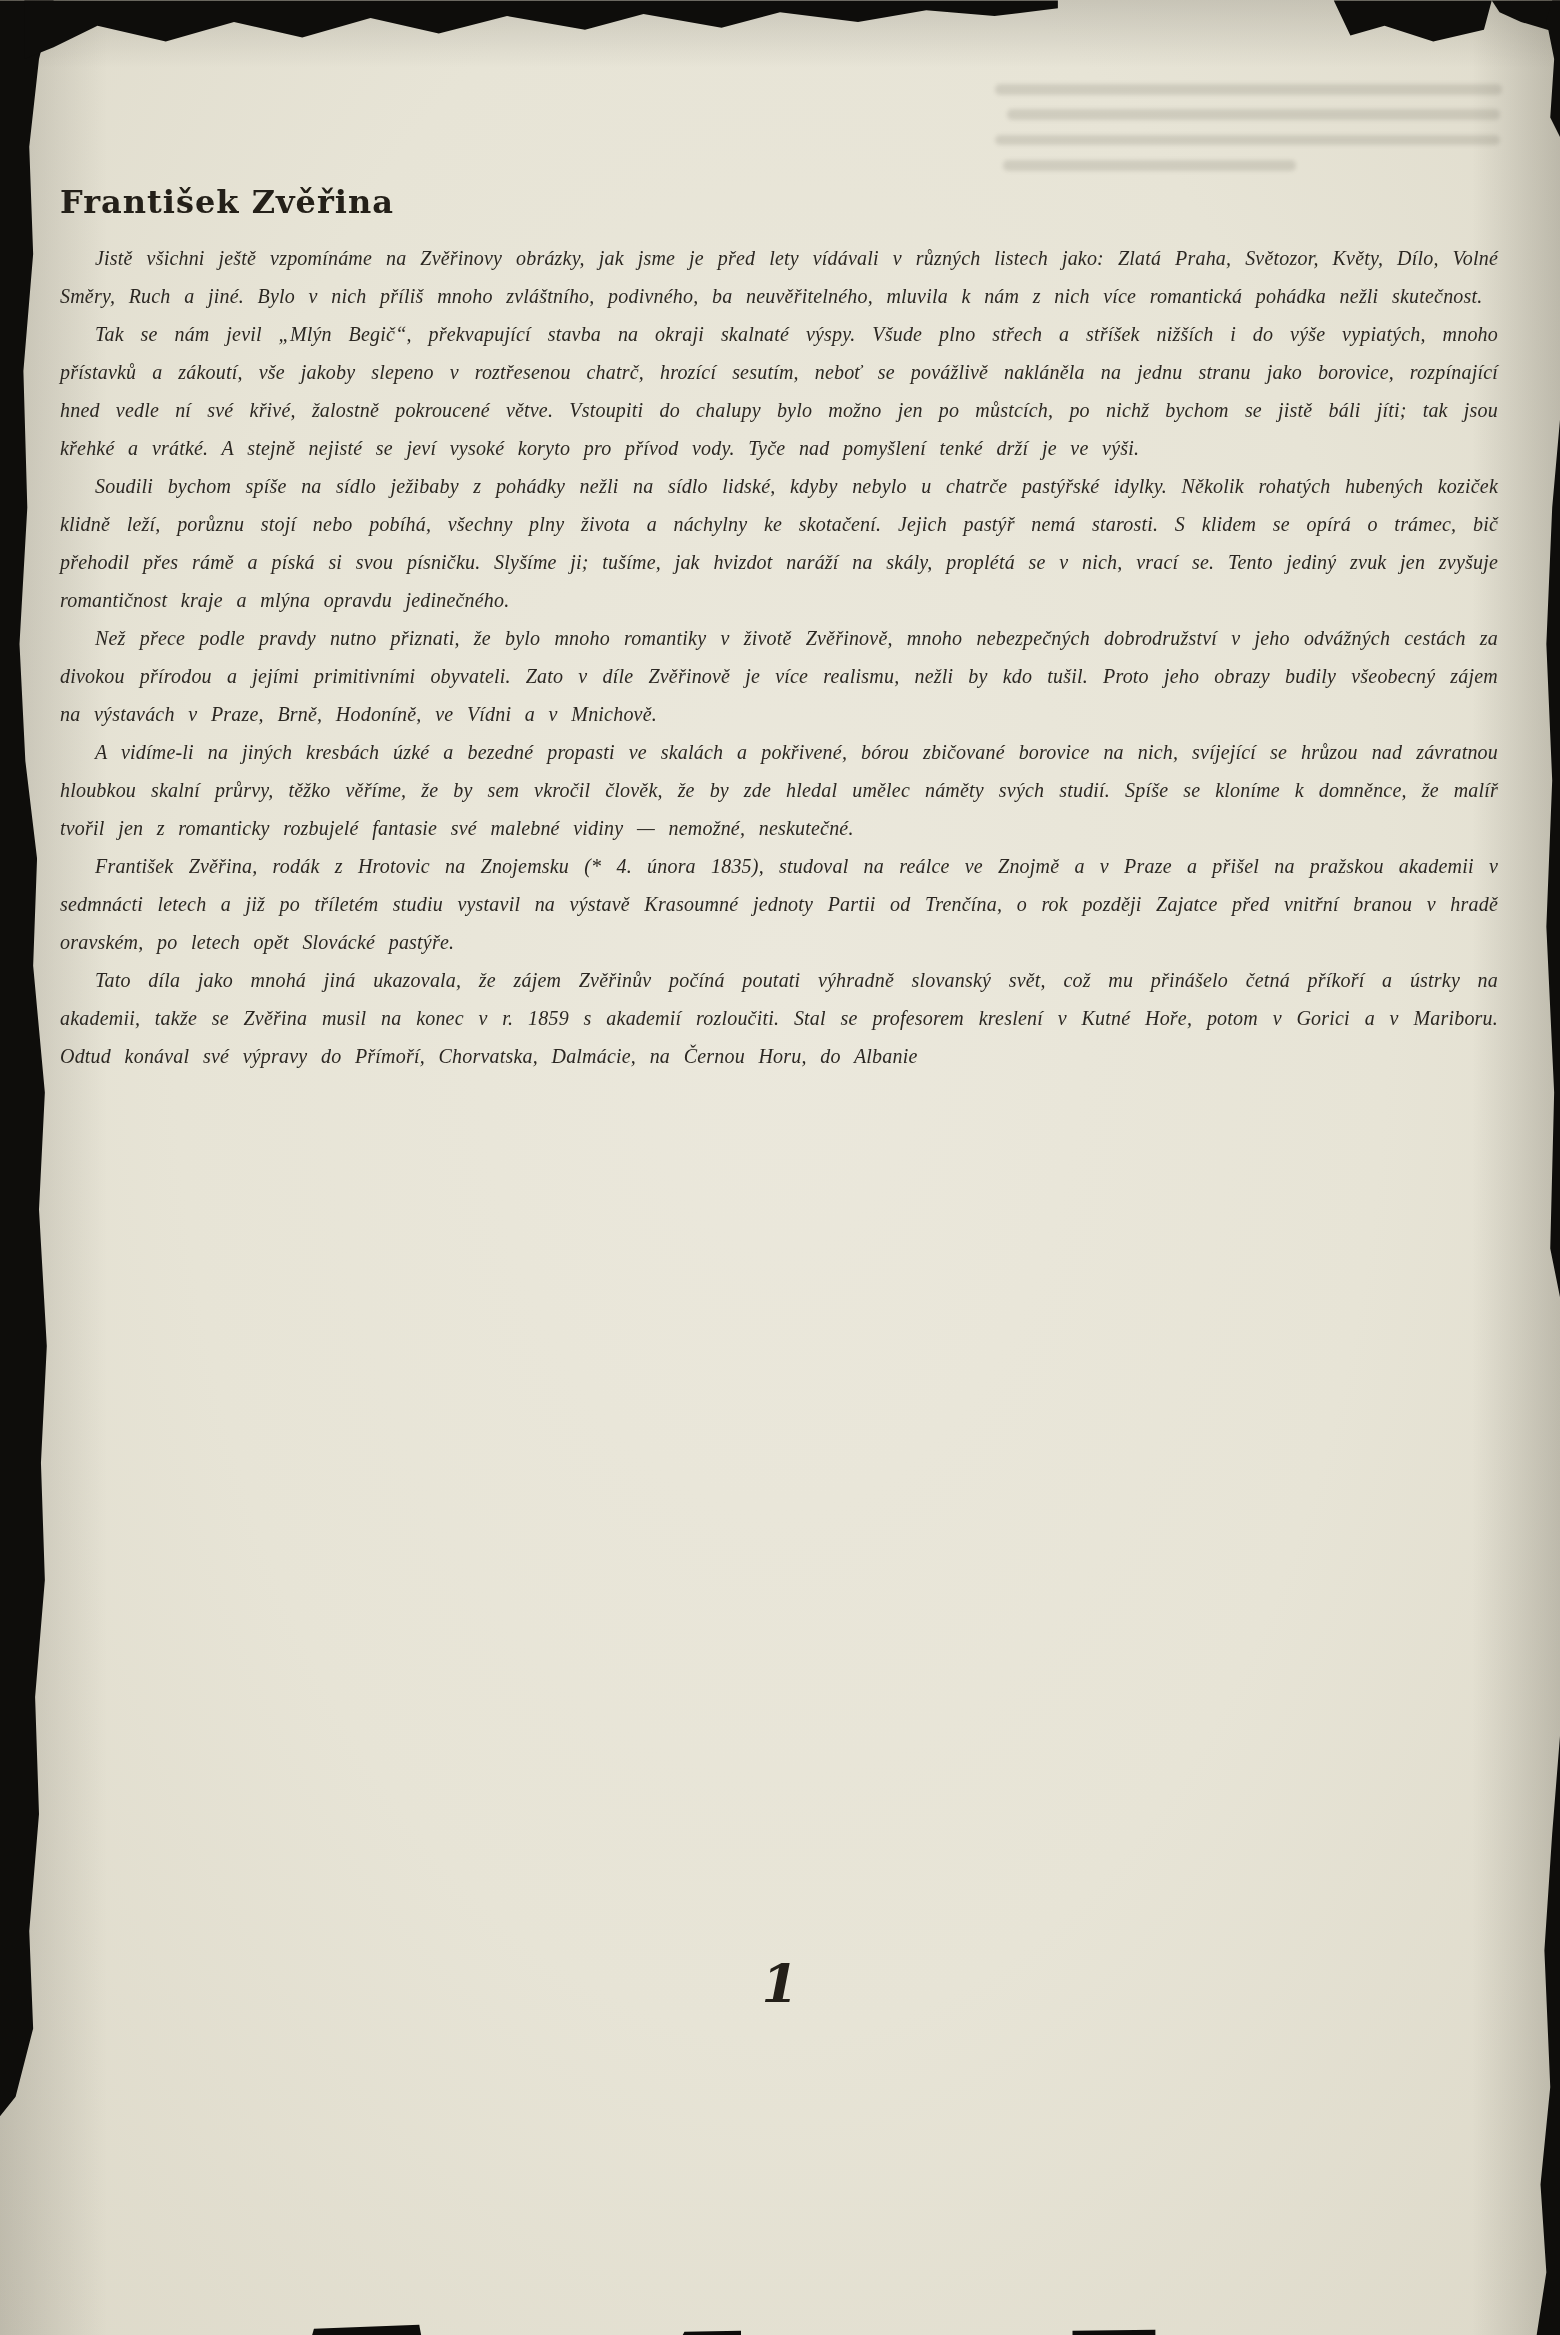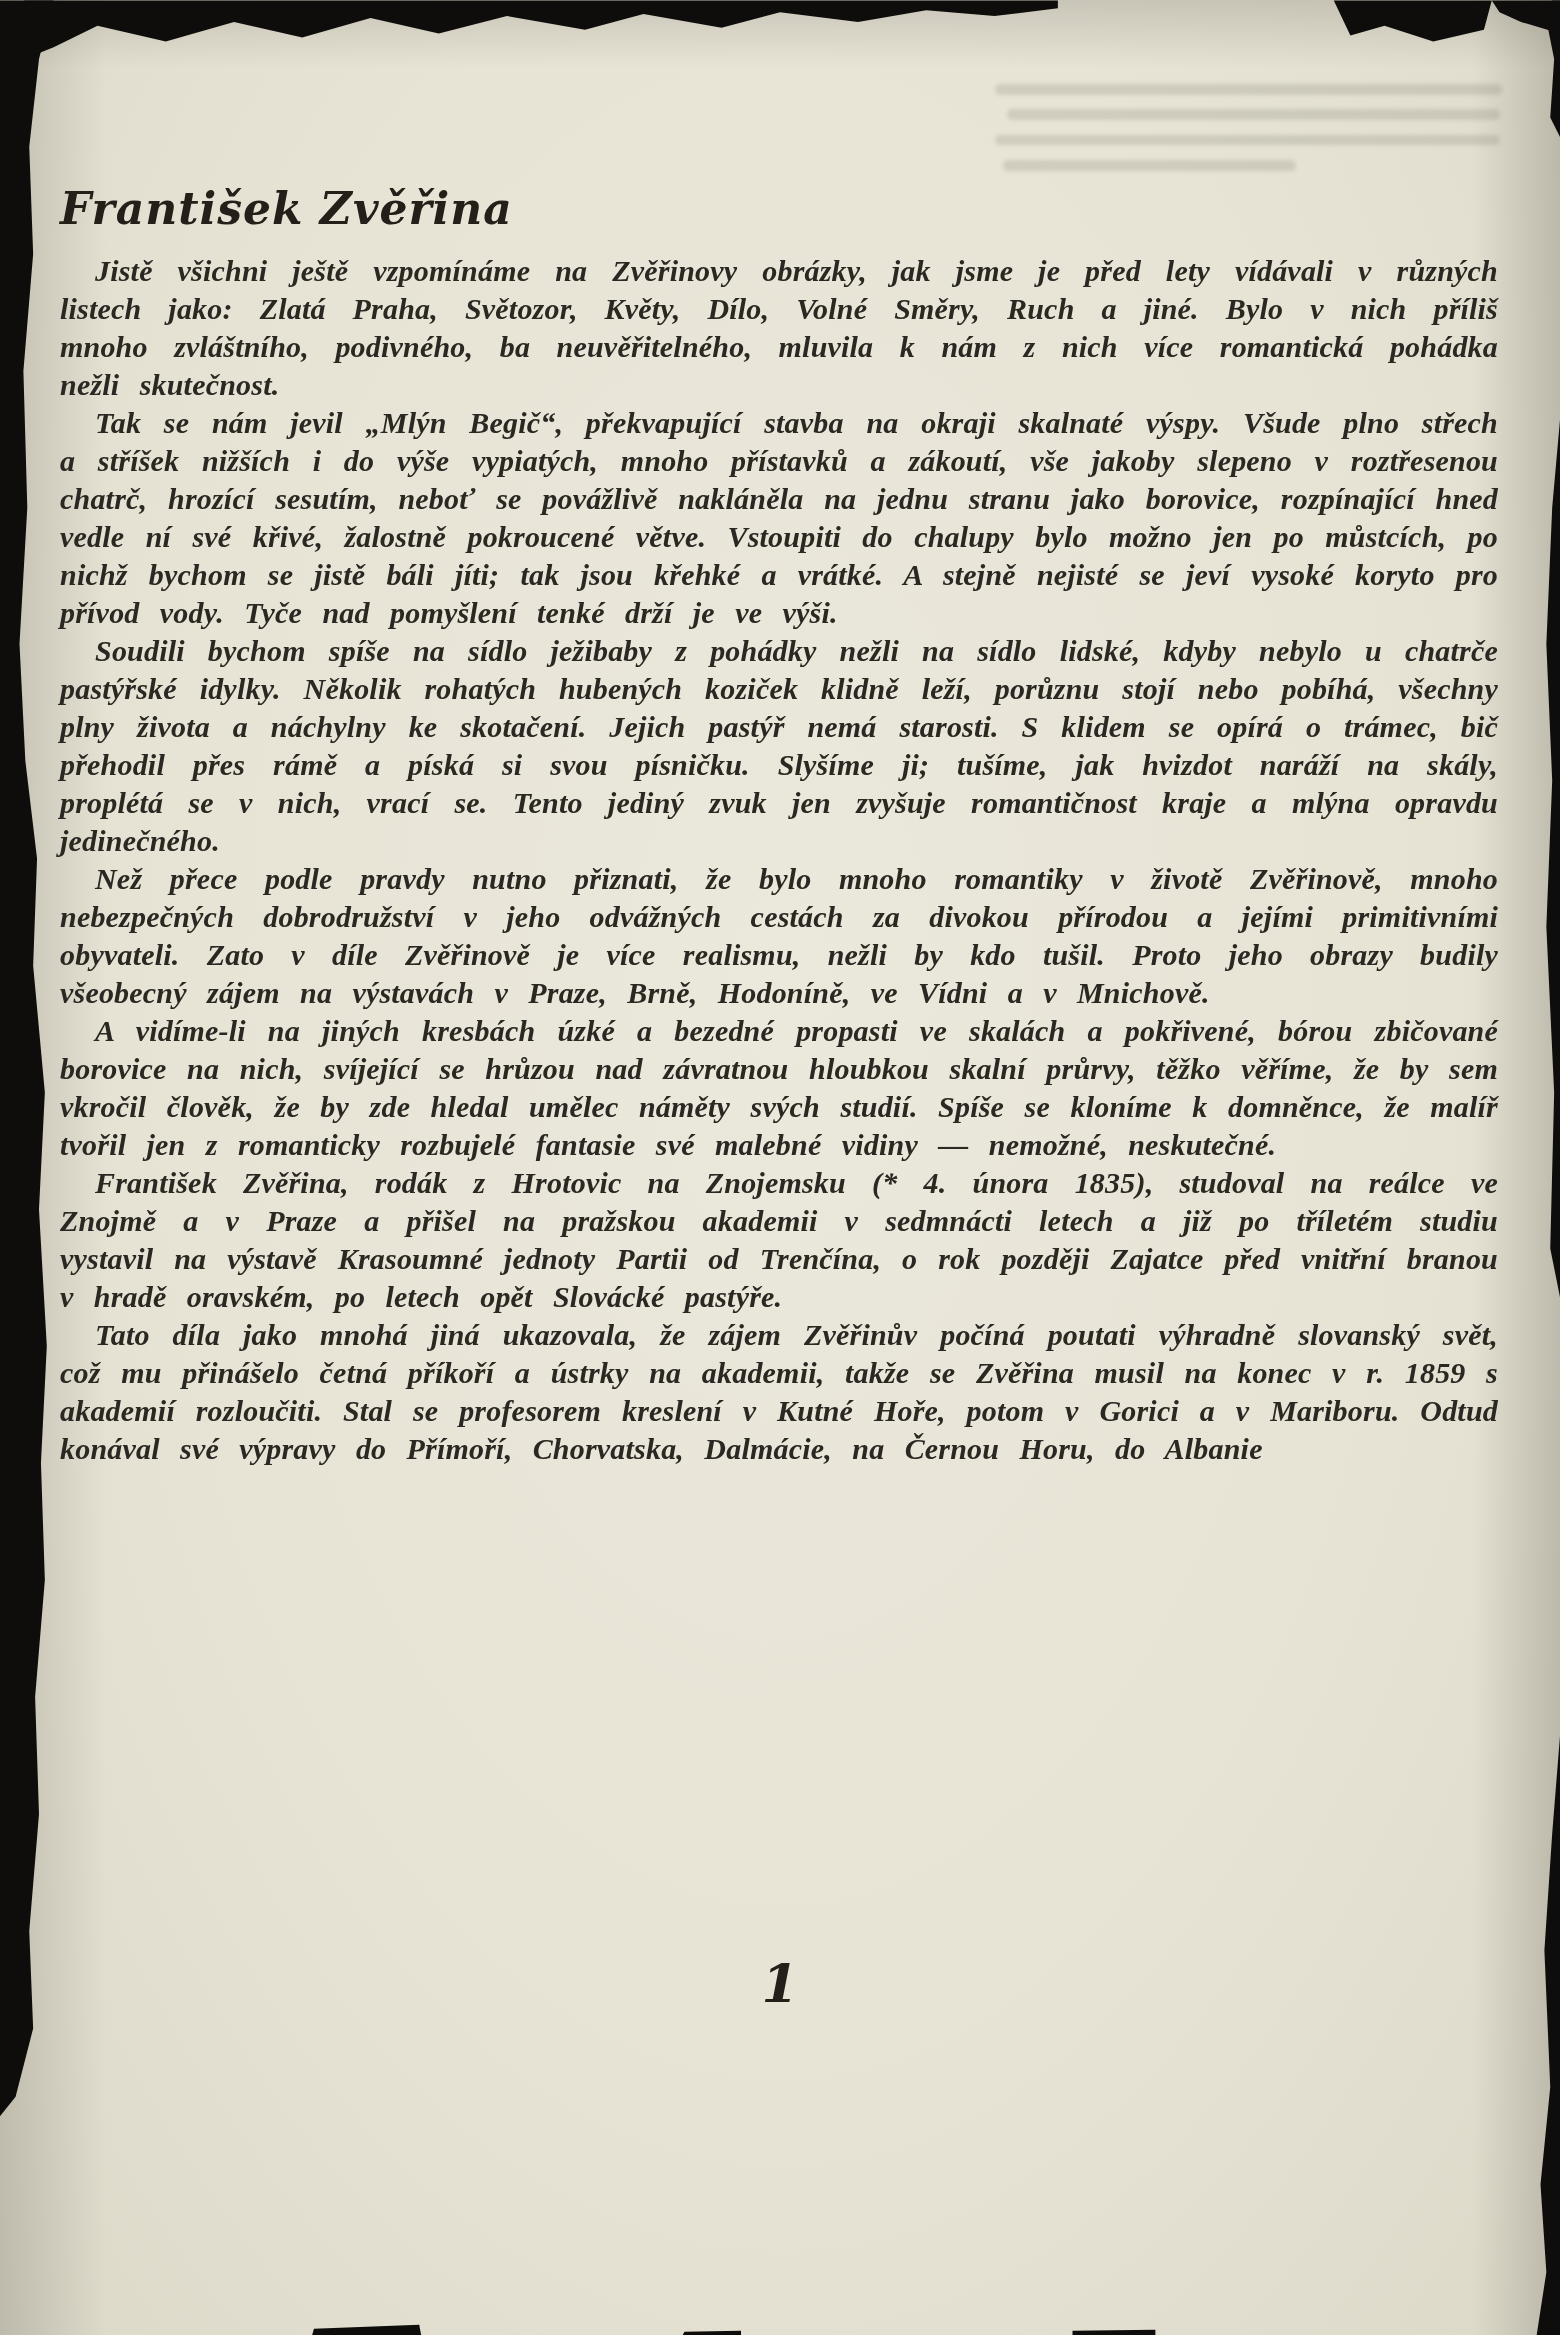--- a/index.html
+++ b/index.html
@@ -44,38 +44,36 @@
   .content {
     position: absolute;
     left: 60px;
     right: 62px;
     top: 183px;
     color: #2b2722;
   }
   .article-title {
     margin: 0 0 17.6px 0;
     font-family: "DejaVu Serif", serif;
-    font-style: italic;
     font-weight: 700;
-    font-size: 44px;
+    font-size: 32px;
     letter-spacing: 1px;
     color: #242019;
   }
   .body-text p {
     margin: 0;
     font-family: "Liberation Serif", serif;
     font-style: italic;
-    font-size: 30px;
+    font-size: 20px;
     line-height: 38px;
     text-align: justify;
     text-indent: 35px;
     word-spacing: 0.42em;
     letter-spacing: 0.2px;
     color: #2b2722;
-    font-weight: bold;
   }
   .page-number {
     position: absolute;
     left: 0; right: 0;
     top: 1952px;
     text-align: center;
     font-family: "DejaVu Serif", serif;
     font-style: italic;
     font-weight: 700;
     font-size: 53px;

